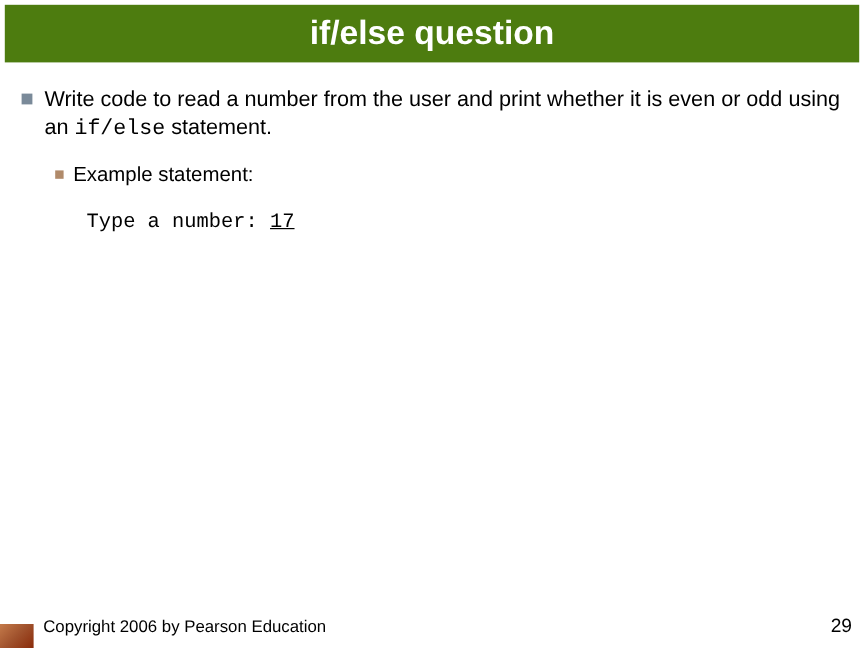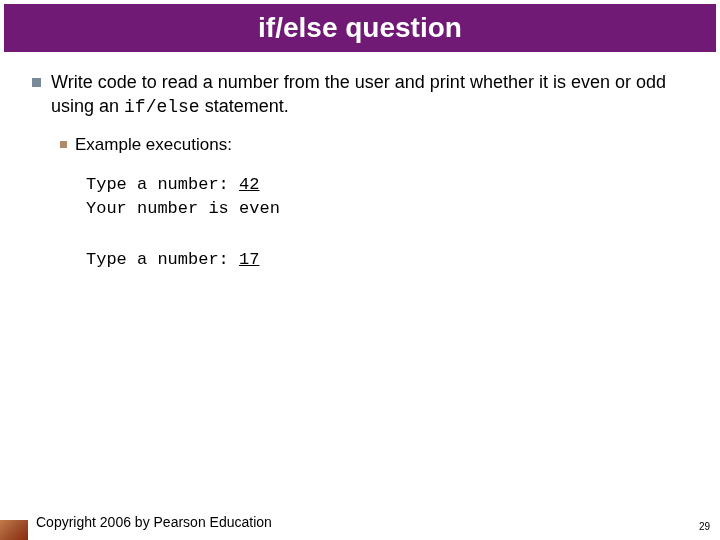--- a/index.html
+++ b/index.html
@@ -1,61 +1,57 @@
 <!DOCTYPE html>
 <html><head>
 <meta charset="utf-8">
 <style>
   *{box-sizing:border-box}
   html,body{margin:0;padding:0}
   body{width:720px;height:540px;background:#fff;font-family:Verdana,Geneva,sans-serif;color:#000;position:relative;overflow:hidden}
   
-  .hdr{margin:4px 4px 0 4px;background:#701a75;height:48px;display:flex;align-items:center;justify-content:center}
+  .hdr{margin:4px 4px 0 4px;background:#4d7c0f;height:48px;display:flex;align-items:center;justify-content:center}
   .hdr-text{font-family:Verdana,Geneva,sans-serif;font-weight:bold;font-size:28px;color:#fff}
   
 
-  .content{padding:10px 18px 0 32px;font-size:18px;line-height:1.35}
+  .content{padding:10px 18px 0 18px;font-size:18px;line-height:1.35}
   .b1{display:flex;margin:8px 0 14px 0}
   .sq{width:9px;height:9px;background:#7a8a99;margin:8px 10px 0 0;flex:0 0 auto}
   .sq-sm{width:7px;height:7px;background:#b08a6a;margin:7px 8px 0 0;flex:0 0 auto}
   .mono{font-family:"Courier New",Courier,monospace}
   .b2{display:flex;margin:0 0 16px 28px;font-size:17px}
   .examples{margin-left:54px;font-family:"Courier New",Courier,monospace;font-size:17px;line-height:1.45}
   .examples .blk{margin-bottom:26px}
   .u{text-decoration:underline}
   .footer{position:absolute;left:36px;bottom:10px;font-size:14px;color:#000}
-  .pagenum{position:absolute;right:10px;bottom:8px;font-size:10px}
+  .pagenum{position:absolute;right:10px;bottom:8px;font-size:16px}
   .corner{position:absolute;left:0;bottom:0;width:28px;height:20px;background:linear-gradient(135deg,#c47a4a 0%,#a0522d 50%,#8a2b0a 100%)}
 </style>
 </head>
 <body>
 
 <div class="hdr">
   <span class="hdr-text">if/else question</span>
 </div>
 
 <div class="content">
 
   <div class="b1">
     <div class="sq"></div>
     <div>
       <span>Write code to read a number from the user and print whether it is even or odd using an </span><span class="mono">if/else</span><span> statement.</span>
     </div>
   </div>
 
   <div class="b2">
     <div class="sq-sm"></div>
-    <div>Example executions:</div>
+    <div>Example statement:</div>
   </div>
 
   <div class="examples">
-    <div class="blk">
-      <div><span>Type a number: </span><span class="u">42</span></div>
-      <div>Your number is even</div>
-    </div>
     <div class="blk">
       <div><span>Type a number: </span><span class="u">17</span></div>
     </div>
   </div>
 
 </div>
 
 <div class="corner"></div>
 <div class="footer">Copyright 2006 by Pearson Education</div>
 <div class="pagenum">29</div>

